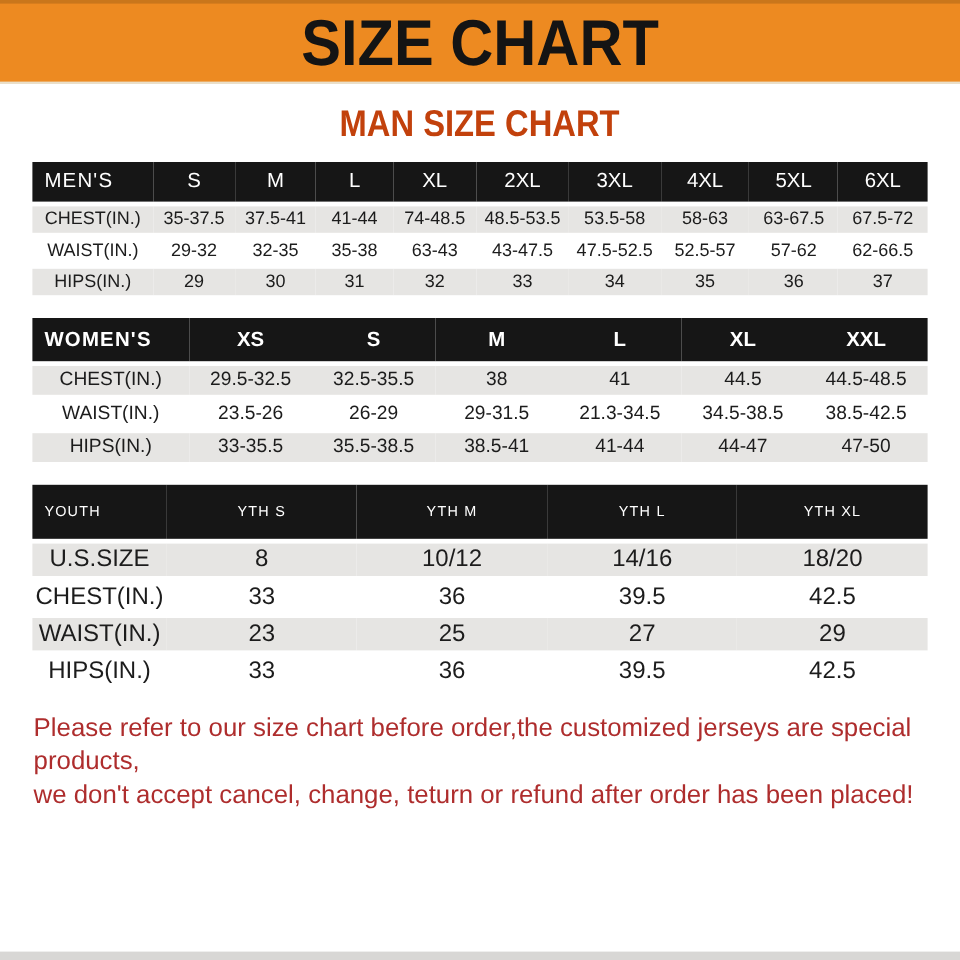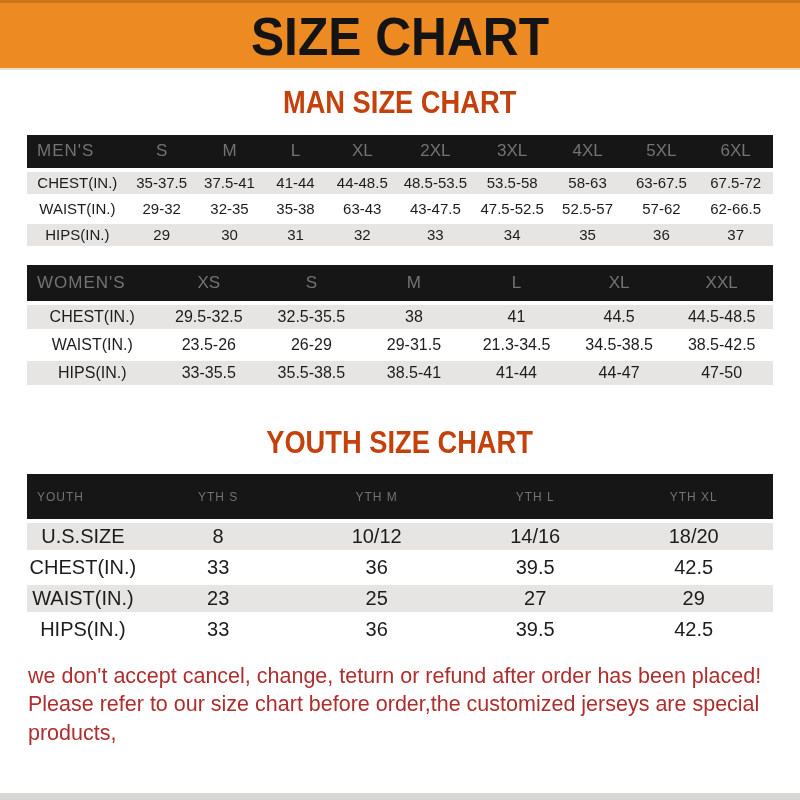--- a/index.html
+++ b/index.html
@@ -36,30 +36,30 @@
   .heading-youth { margin-top: 38px; }
 
   
   table.size-table {
     width: 746px; margin: 11px auto 0 auto;
     table-layout: fixed;
     border-collapse: separate; border-spacing: 0 4px;
     text-align: center;
   }
   tr.head-row th {
-    background: #161616; color: #737373;
+    background: #161616; color: #ffffff;
     font-weight: normal; font-size: 17px;
     vertical-align: middle;
   }
   th.row-head {
     text-align: left; padding-left: 10px;
     font-weight: bold; font-size: 22px; letter-spacing: 1px; color: #ffffff;
   }
   table.men   tr.head-row th { height: 33px; }
-  table.women tr.head-row th { height: 36px; }
+  table.women tr.head-row th { height: 36px; font-weight: bold; }
   table.youth tr.head-row th { height: 45px; font-size: 12px; letter-spacing: 1px; }
   table.youth th.row-head { letter-spacing: 3px; }
 
   tr.data-row td { vertical-align: middle; font-size: 15px; color: #1c1c1c; }
   table.men   tr.data-row td { height: 22px; }
   table.women tr.data-row td { height: 24px; font-size: 16px; }
   table.youth tr.data-row td { height: 27px; font-size: 20px; }
   tr.shade td { background: #E6E5E3; }
   tr.plain td { background: #ffffff; }
   td.row-label { font-size: 15px; }
@@ -112,21 +112,21 @@
           <th>5XL</th>
           <th>6XL</th>
         </tr>
       </thead>
       <tbody>
         <tr class="data-row shade">
           <td class="row-label">CHEST(IN.)</td>
           <td>35-37.5</td>
           <td>37.5-41</td>
           <td>41-44</td>
-          <td>44-48.5</td>
+          <td>74-48.5</td>
           <td>48.5-53.5</td>
           <td>53.5-58</td>
           <td>58-63</td>
           <td>63-67.5</td>
           <td>67.5-72</td>
         </tr>
         <tr class="data-row plain">
           <td class="row-label">WAIST(IN.)</td>
           <td>29-32</td>
           <td>32-35</td>
@@ -203,21 +203,20 @@
           <td>38.5-41</td>
           <td>41-44</td>
           <td>44-47</td>
           <td>47-50</td>
         </tr>
       </tbody>
     </table>
   </section>
 
   <section>
-    <h2 class="section-heading heading-youth"><span>YOUTH SIZE CHART</span></h2>
 
     <table class="size-table youth">
       <colgroup>
         <col style="width:15%">
           <col style="width:21.25%">
           <col style="width:21.25%">
           <col style="width:21.25%">
           <col style="width:21.25%">
       </colgroup>
       <thead>
@@ -256,18 +255,18 @@
           <td>33</td>
           <td>36</td>
           <td>39.5</td>
           <td>42.5</td>
         </tr>
       </tbody>
     </table>
   </section>
 
   <footer class="notice">
+    <p>Please refer to our size chart before order,the customized jerseys are special products,</p>
     <p>we don't accept cancel, change, teturn or refund after order has been placed!</p>
-    <p>Please refer to our size chart before order,the customized jerseys are special products,</p>
   </footer>
 
   <div class="bottom-strip"></div>
 </div>
 
 </body></html>

